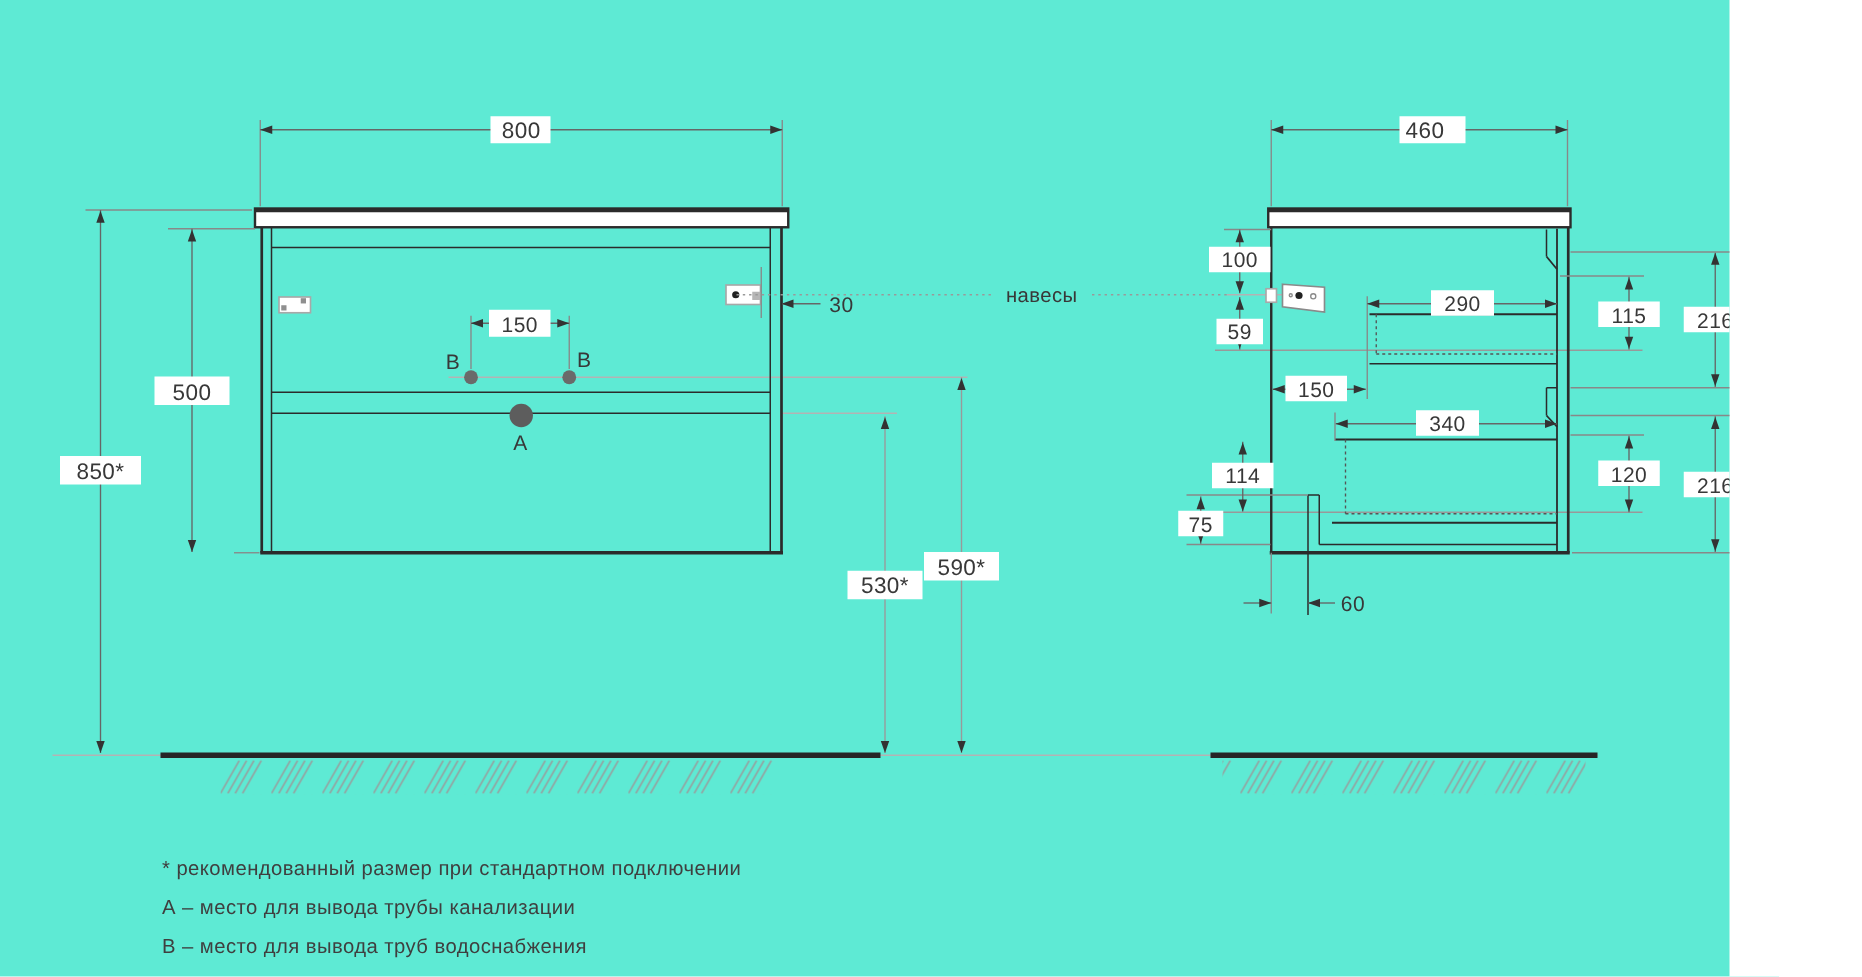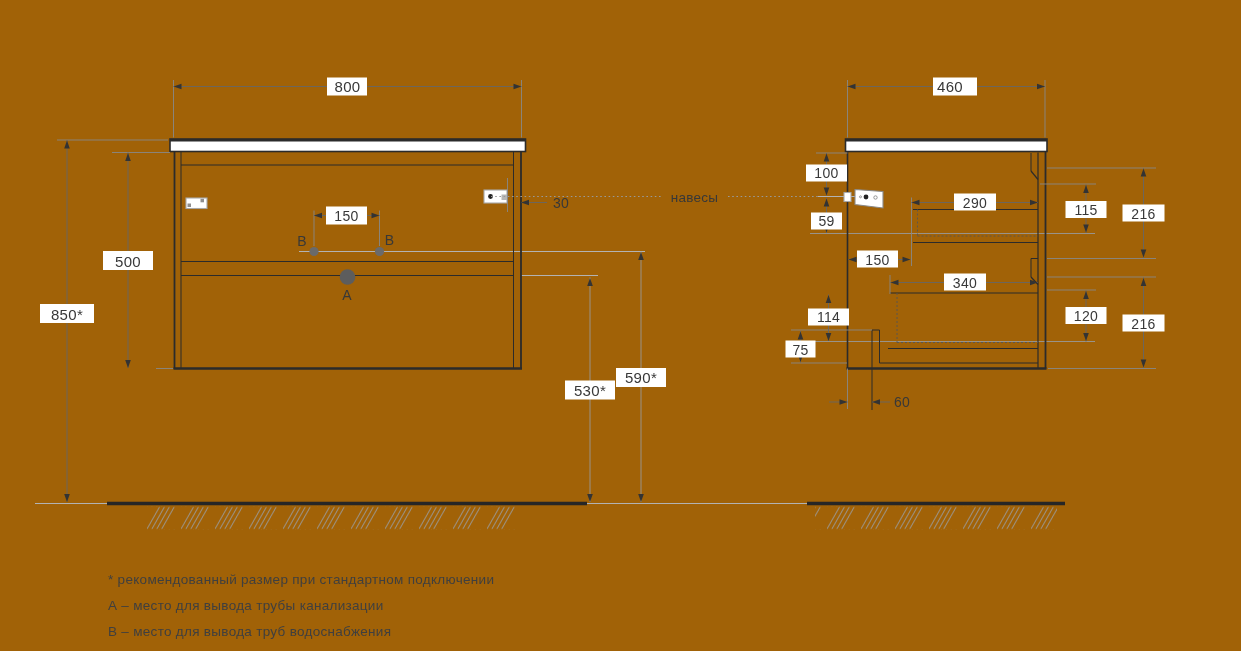--- a/index.html
+++ b/index.html
@@ -1,16 +1,16 @@
 <!DOCTYPE html>
 <html><head>
 <meta charset="utf-8">
 <style>
   html,body{margin:0;padding:0;background:#ffffff;}
-  .stage{position:relative;width:1241px;height:651px;background:#a16207;overflow:hidden;
+  .stage{position:relative;width:1153px;height:651px;background:#5eead4;overflow:hidden;
          font-family:"Liberation Sans", sans-serif;}
   svg{display:block;}
   text{fill:#383838;font-family:"Liberation Sans", sans-serif;letter-spacing:.3px;}
   .dim-num{font-size:14px;}
   .dim-num-lg{font-size:15px;}
   .pt-label{font-size:14px;}
   .nav-label{font-size:13.5px;}
   .legend-line{font-size:13.5px;fill:#3f3f3f;}
   .obj{stroke:#2b2b2b;fill:none;}
   .dimln{stroke:#666666;stroke-width:.9;fill:none;}

